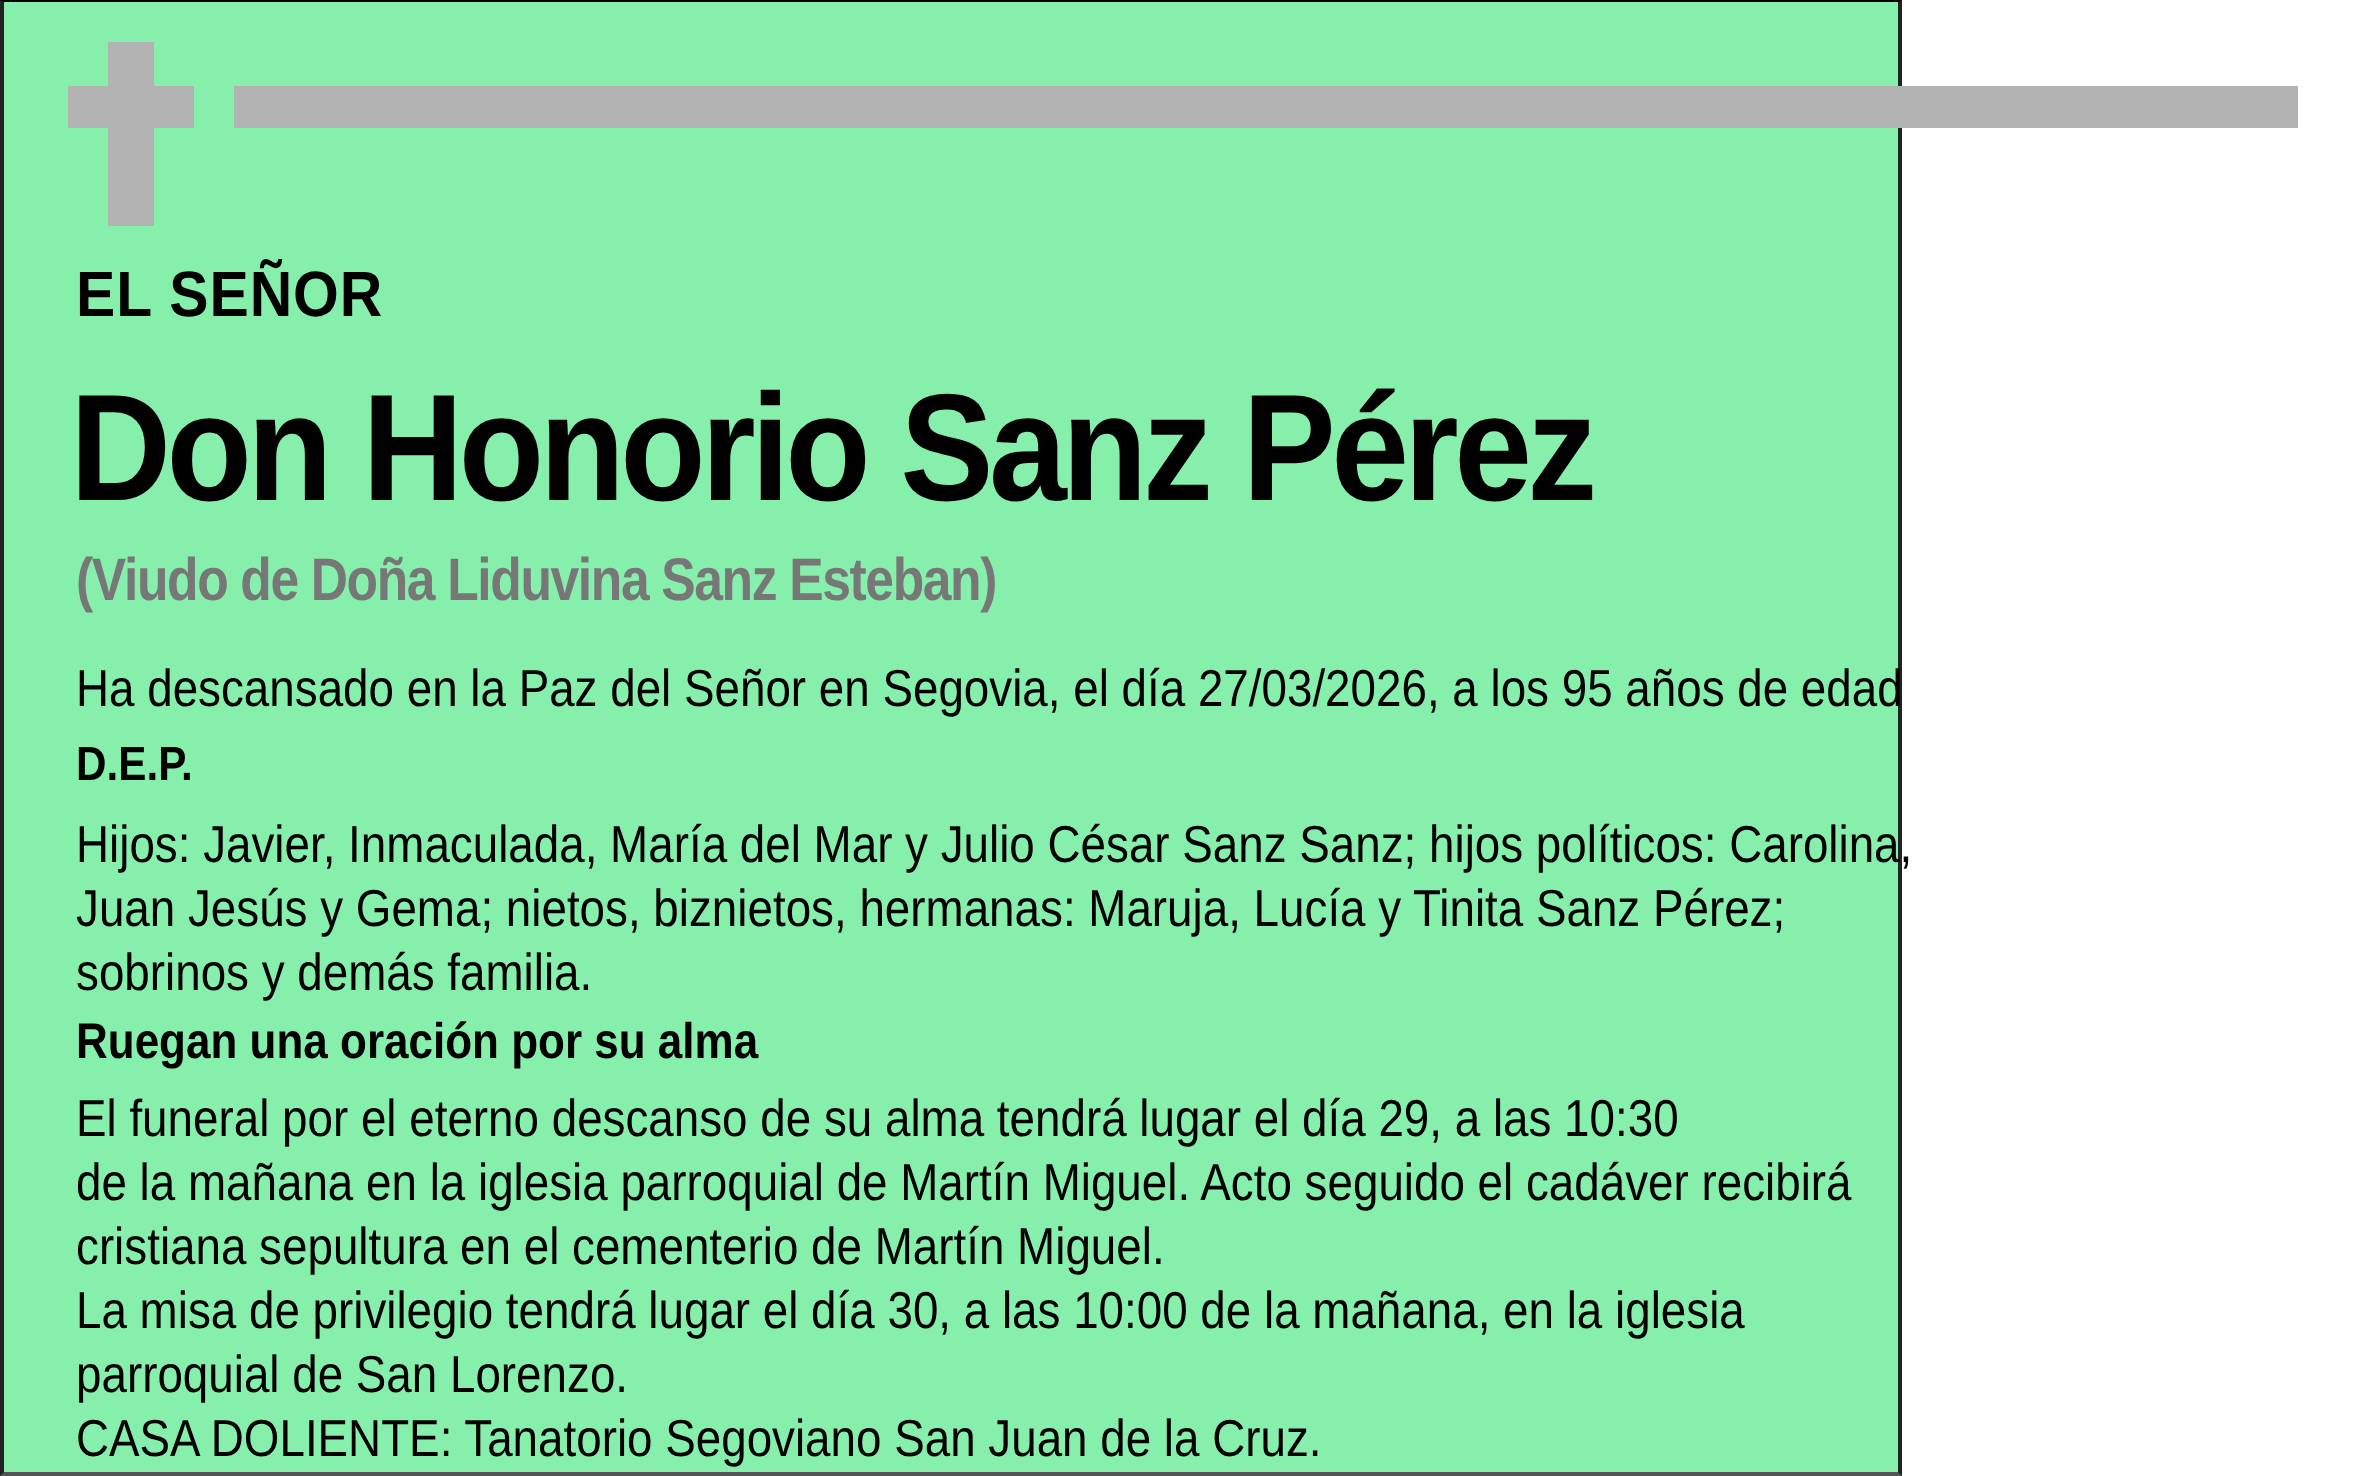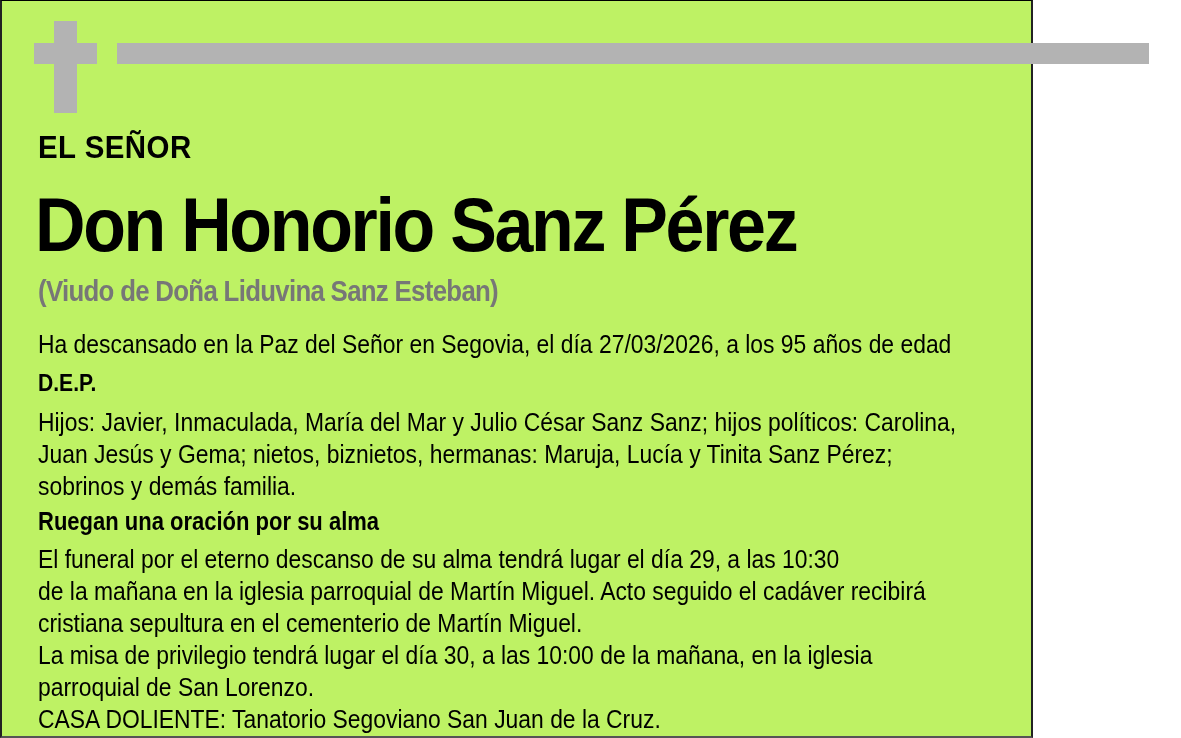--- a/index.html
+++ b/index.html
@@ -1,25 +1,25 @@
 <!DOCTYPE html>
 <html><head>
   <meta charset="utf-8">
   <style>
     html, body { margin: 0; padding: 0; background: #ffffff; }
     body { width: 1181px; height: 738px; overflow: hidden; }
     .card {
       position: relative;
-      width: 1033px; height: 738px;
+      width: 951px; height: 738px;
       box-sizing: border-box;
       border-top: 1px solid #000;
       border-left: 2px solid #222;
       border-right: 2px solid #222;
       border-bottom: 2px solid #555;
-      background: #bef264;
+      background: #86efac;
       font-family: "Liberation Sans", "DejaVu Sans", sans-serif;
       color: #000;
     }
     .cross-v { position: absolute; left: 52px; top: 20px; width: 23px; height: 92px; background: #b3b3b3; }
     .cross-h { position: absolute; left: 32px; top: 42px; width: 63px; height: 21px; background: #b3b3b3; }
     .top-bar { position: absolute; left: 115px; top: 42px; width: 1032px; height: 21px; background: #b3b3b3; }
 
     .title-prefix {
       position: absolute; left: 36px; top: 128px;
       font-size: 32px; font-weight: bold; letter-spacing: 0.5px;

